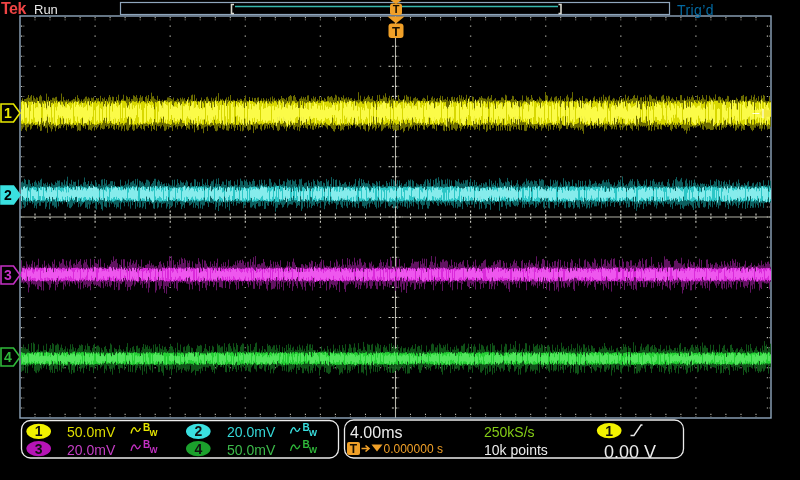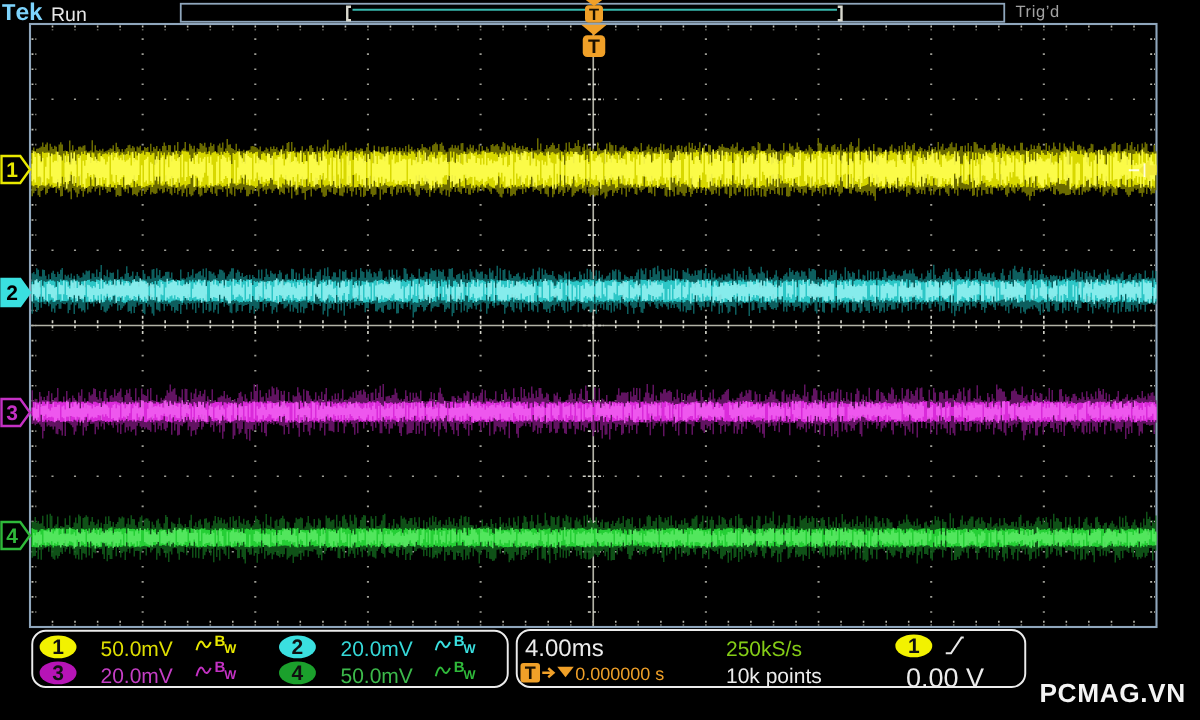--- a/index.html
+++ b/index.html
@@ -68,25 +68,24 @@
         <text x="309.0" y="435.5" fill="#3ae0e0" font-size="8.5" font-weight="bold" font-family="Liberation Sans,sans-serif">W</text>
 <path d="M290.5 450.8 Q 292.9 441.8 295.3 446.8 Q 297.3 451.3 300.0 445.3" stroke="#2fb93a" stroke-width="1.3" fill="none"></path>
         <text x="302.5" y="447.8" fill="#2fb93a" font-size="10" font-weight="bold" font-family="Liberation Sans,sans-serif">B</text>
         <text x="309.0" y="452.8" fill="#2fb93a" font-size="8.5" font-weight="bold" font-family="Liberation Sans,sans-serif">W</text>
 <path d="M630.5 435.5 h3.5 l7 -10.5 h1.5" stroke="#e8e8e8" stroke-width="1.4" fill="none"></path>
 <rect x="347" y="442" width="13" height="13" rx="2" fill="#f0a028"></rect>
 <text x="353.5" y="452.8" fill="#1a1000" font-size="12" font-weight="bold" text-anchor="middle" font-family="Liberation Sans,sans-serif">T</text>
 <path d="M361.5 448.5 h6.5 M365.5 445.5 l3.5 3 l-3.5 3" stroke="#f0a028" stroke-width="1.6" fill="none"></path>
 <polygon points="371.5,444.5 382.5,444.5 377,451.5" fill="#f0a028"></polygon>
 </svg></div>
-<div class="abs" style="left:1px;top:0px;color:#7dd3fc;font-family:Liberation Mono, monospace;font-weight:bold;font-size:16px;letter-spacing:-0.5px">Tek</div>
+<div class="abs" style="left:1px;top:0px;color:#ef4444;font-family:Liberation Sans, sans-serif;font-weight:bold;font-size:16px;letter-spacing:-0.5px">Tek</div>
 <div class="abs" style="left:34px;top:2px;color:#e8e8e8;font-size:13px">Run</div>
-<div class="abs" style="left:677px;top:2px;color:#a3a3a3;font-size:11px;letter-spacing:0.4px">Trig’d</div>
+<div class="abs" style="left:677px;top:2px;color:#0369a1;font-size:14px;letter-spacing:0.4px">Trig’d</div>
 <div class="abs" style="left:67px;top:424px;color:#dede00;font-size:14px">50.0mV</div>
 <div class="abs" style="left:227px;top:424px;color:#35d8d8;font-size:14px">20.0mV</div>
 <div class="abs" style="left:67px;top:441.5px;color:#c43ec4;font-size:14px">20.0mV</div>
 <div class="abs" style="left:227px;top:441.5px;color:#3cb94a;font-size:14px">50.0mV</div>
 <div class="abs" style="left:350px;top:424px;color:#ececec;font-size:16px">4.00ms</div>
 <div class="abs" style="left:484px;top:424px;color:#84cc16;font-size:14px">250kS/s</div>
 <div class="abs" style="left:383.5px;top:441.5px;color:#f0a028;font-size:12px">0.000000 s</div>
 <div class="abs" style="left:484px;top:441.5px;color:#ececec;font-size:14px">10k points</div>
 <div class="abs" style="left:604px;top:441.5px;color:#ececec;font-size:18px">0.00 V</div>
-<div class="abs" style="left:693px;top:452px;color:#f4f4f4;font-size:17.5px;font-weight:bold;letter-spacing:0.4px">PCMAG.VN</div>
 </div>
 </body></html>

